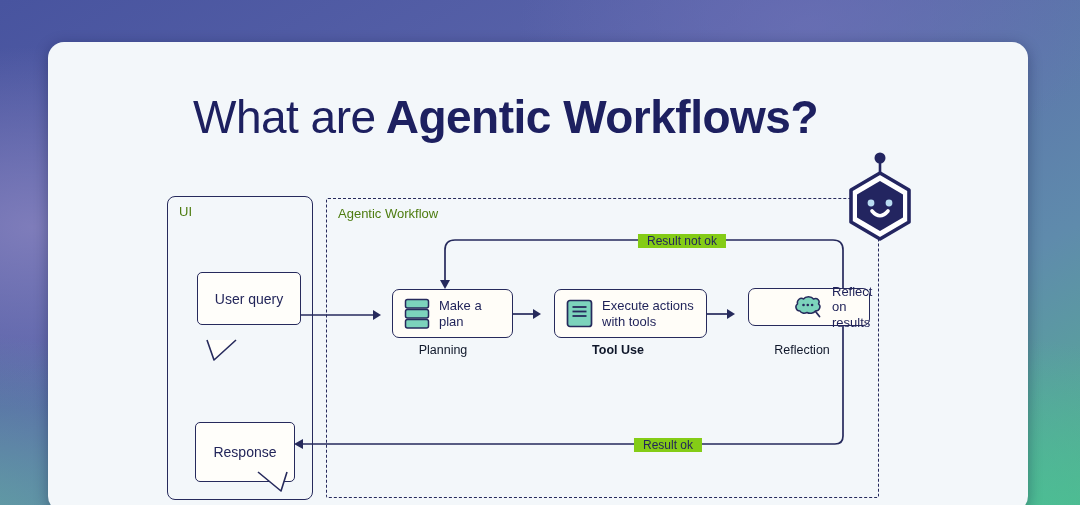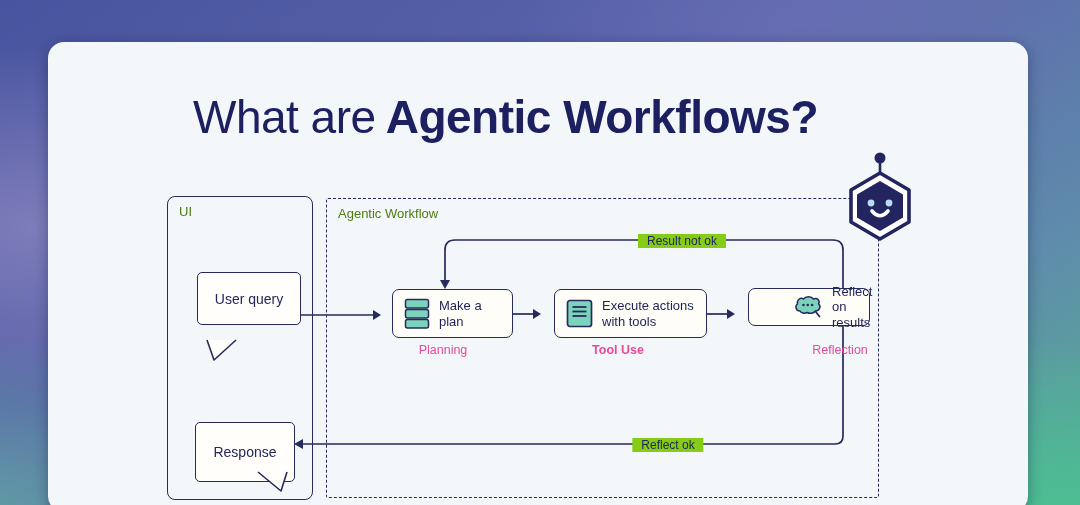--- a/index.html
+++ b/index.html
@@ -57,21 +57,21 @@
     display:flex; align-items:center; gap:9px; padding:0 8px 0 11px;
     font-size:13px; color:#1e2158; line-height:1.18;margin-left:12px;
   }
   .step-plan    { left:380px; top:289px; width:121px; height:49px; }
   .step-execute { left:542px; top:289px; width:153px; height:49px; }
   .step-reflect { left:736px; top:288px; width:122px; height:38px;padding-left:44px; }
   .step .icon { flex:0 0 auto; display:flex; }
 
   .sublabel {
     position:absolute; z-index:2; transform:translateX(-50%);
-    font-size:12.5px; color:#ec4899; white-space:nowrap;
+    font-size:12.5px; color:#0f172a; white-space:nowrap;
   }
   .edge-label {
     position:absolute; z-index:3; transform:translate(-50%,-50%);
     background:#84cc16; padding:0 9px;
     font-size:12px; color:#23265a; white-space:nowrap;
   }
   .robot { position:absolute; left:843px; top:148px; z-index:4; }
 </style>
 </head>
 <body>
@@ -149,24 +149,24 @@
       <circle cx="14.8" cy="10" r="1.3" fill="#262a5c"></circle>
       <circle cx="19.1" cy="10" r="1.3" fill="#262a5c"></circle>
       <path d="M22.5 16.5 L26.5 21.5" stroke="#262a5c" stroke-width="1.8" stroke-linecap="round"></path>
     </svg>
   </span>
   <span class="step-text" style="max-width:78px;">Reflect on results</span>
 </div>
 
 <div class="sublabel" style="left:443px; top:343px;">Planning</div>
 <div class="sublabel" style="left:618px; top:343px;font-weight:bold;">Tool Use</div>
-<div class="sublabel" style="left:840px; top:343px;">Reflection</div>
+<div class="sublabel" style="left:802px; top:343px;">Reflection</div>
 
 <div class="edge-label" style="left:682px; top:241px;">Result not ok</div>
-<div class="edge-label" style="left:668px; top:445px;">Reflect ok</div>
+<div class="edge-label" style="left:668px; top:445px;">Result ok</div>
 
 <svg class="robot" width="74" height="100" viewBox="0 0 74 100">
   <line x1="37" y1="26" x2="37" y2="13" stroke="#232560" stroke-width="2.6"></line>
   <circle cx="37" cy="10" r="5.5" fill="#232560"></circle>
   <polygon points="37,25 66,42 66,74 37,91 8,74 8,42" fill="#ffffff" stroke="#232560" stroke-width="3.6" stroke-linejoin="round"></polygon>
   <polygon points="37,33 60,46.5 60,69.5 37,83 14,69.5 14,46.5" fill="#232560"></polygon>
   <circle cx="28" cy="55" r="3.4" fill="#b9ddf2"></circle>
   <circle cx="46" cy="55" r="3.4" fill="#b9ddf2"></circle>
   <path d="M29 63 Q37 72.5 45 63" fill="none" stroke="#ffffff" stroke-width="3.6" stroke-linecap="round"></path>
 </svg>

